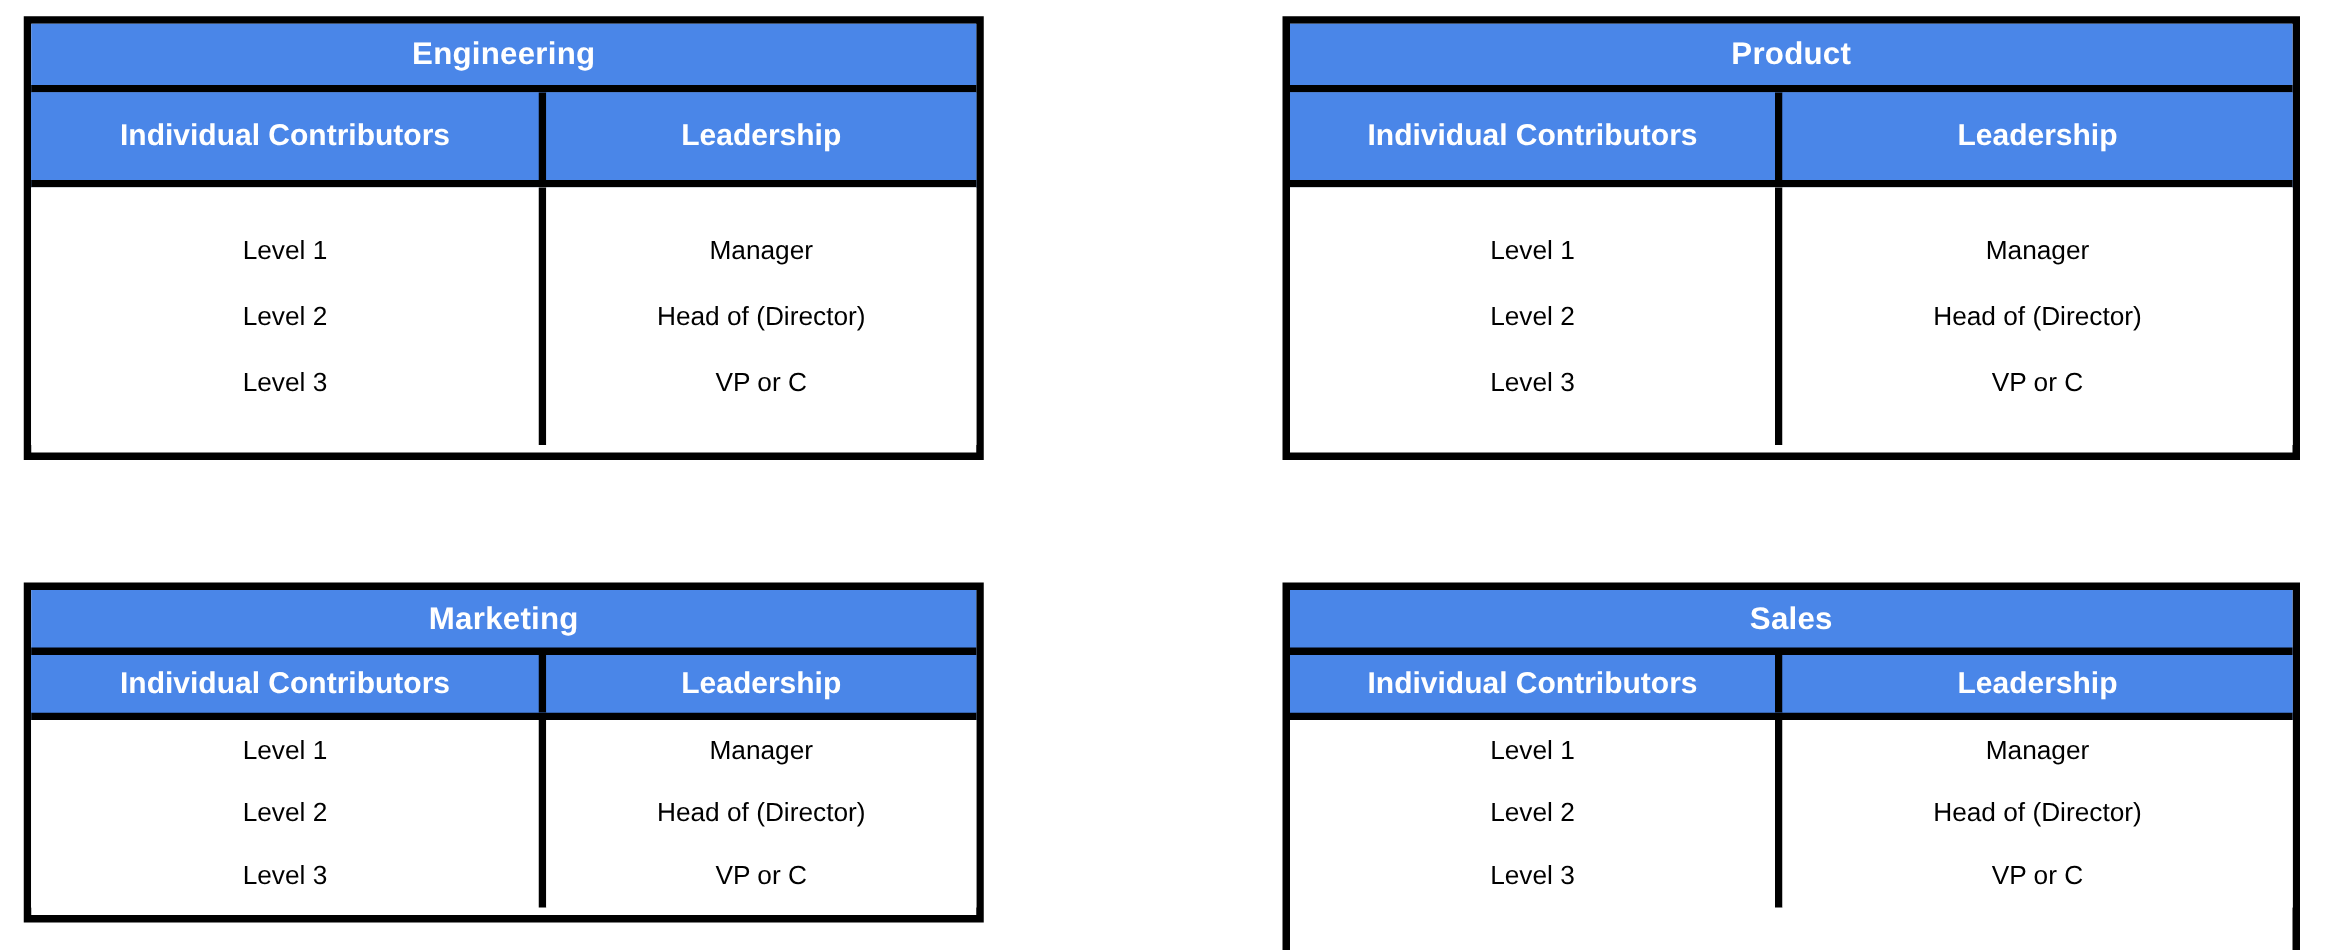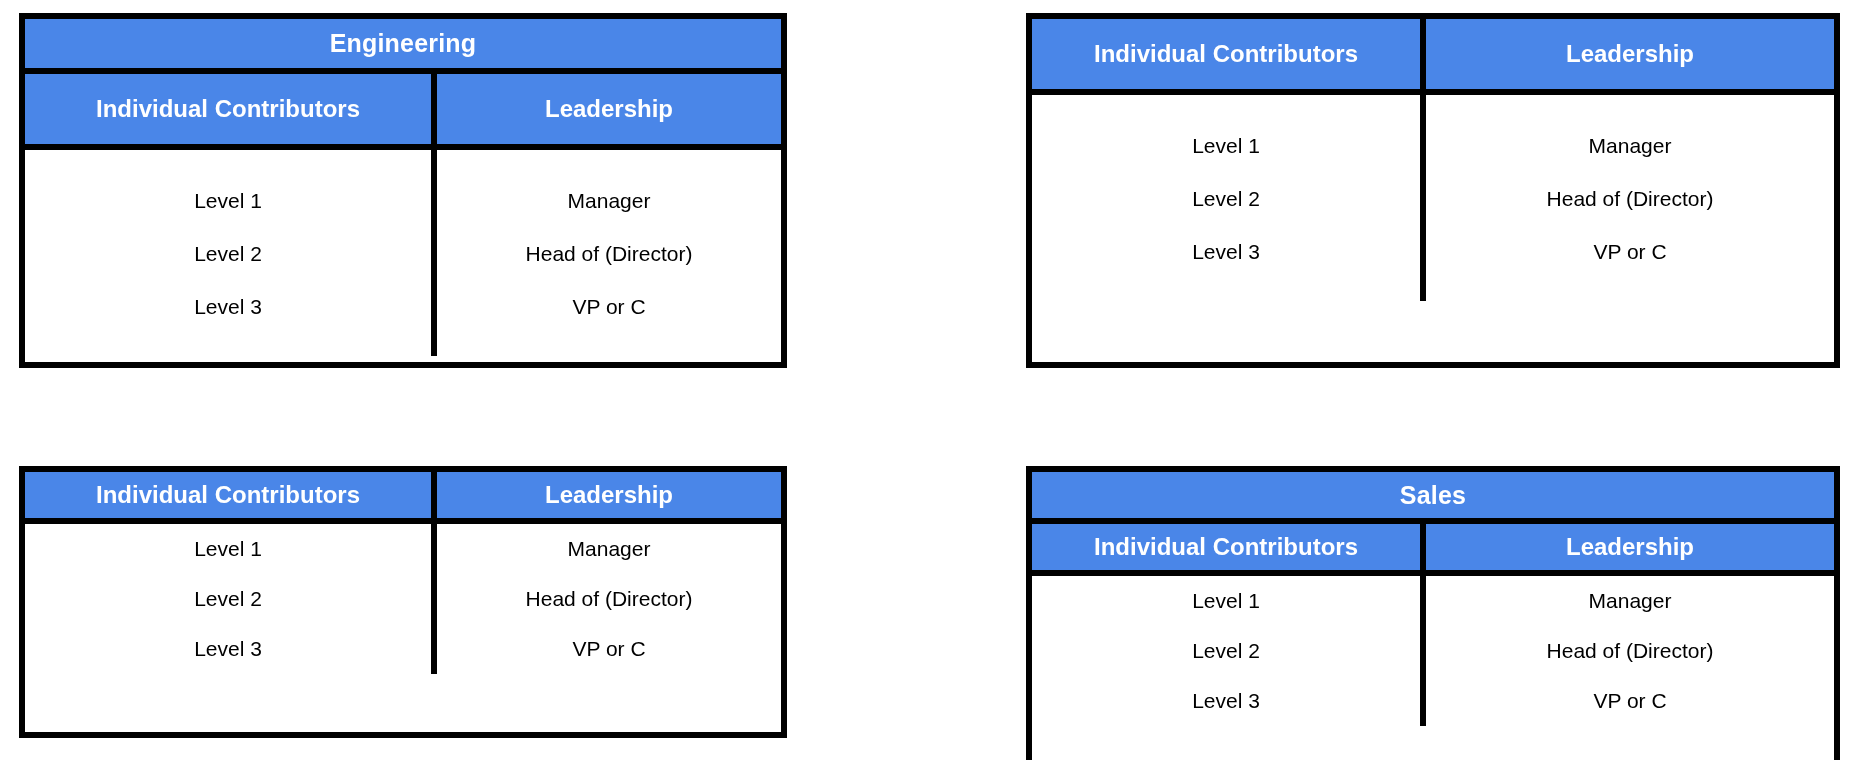--- a/index.html
+++ b/index.html
@@ -141,39 +141,41 @@
       </div>
       <div class="body-cell col-ld">
         <span class="cell-line">Manager</span>
         <span class="cell-line">Head of (Director)</span>
         <span class="cell-line">VP or C</span>
       </div>
     </div>
   </div>
 
   <div class="dept-table pos-product">
+    <div class="title-row">Product</div>
     <div class="head-row">
       <div class="head-cell col-ic">Individual Contributors</div>
       <div class="head-cell col-ld">Leadership</div>
     </div>
     <div class="body-row">
       <div class="body-cell col-ic">
         <span class="cell-line">Level 1</span>
         <span class="cell-line">Level 2</span>
         <span class="cell-line">Level 3</span>
       </div>
       <div class="body-cell col-ld">
         <span class="cell-line">Manager</span>
         <span class="cell-line">Head of (Director)</span>
         <span class="cell-line">VP or C</span>
       </div>
     </div>
   </div>
 
   <div class="dept-table pos-marketing">
+    <div class="title-row">Marketing</div>
     <div class="head-row">
       <div class="head-cell col-ic">Individual Contributors</div>
       <div class="head-cell col-ld">Leadership</div>
     </div>
     <div class="body-row">
       <div class="body-cell col-ic">
         <span class="cell-line">Level 1</span>
         <span class="cell-line">Level 2</span>
         <span class="cell-line">Level 3</span>
       </div>

